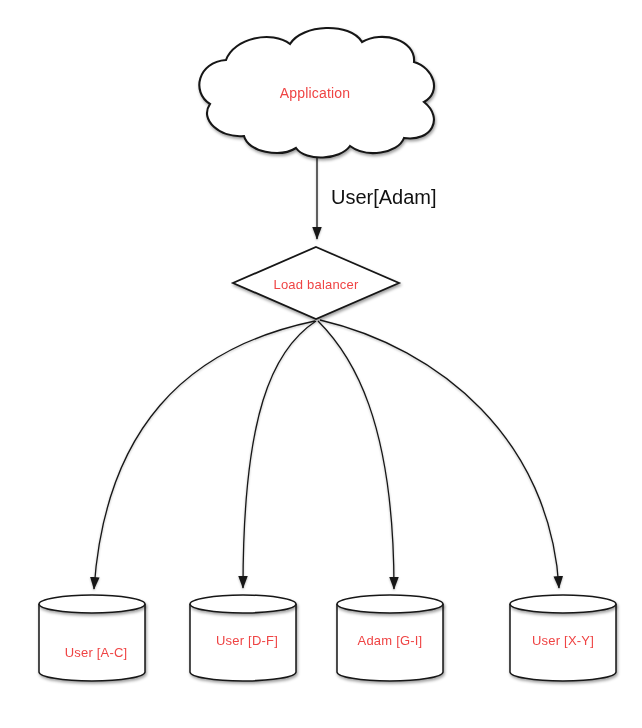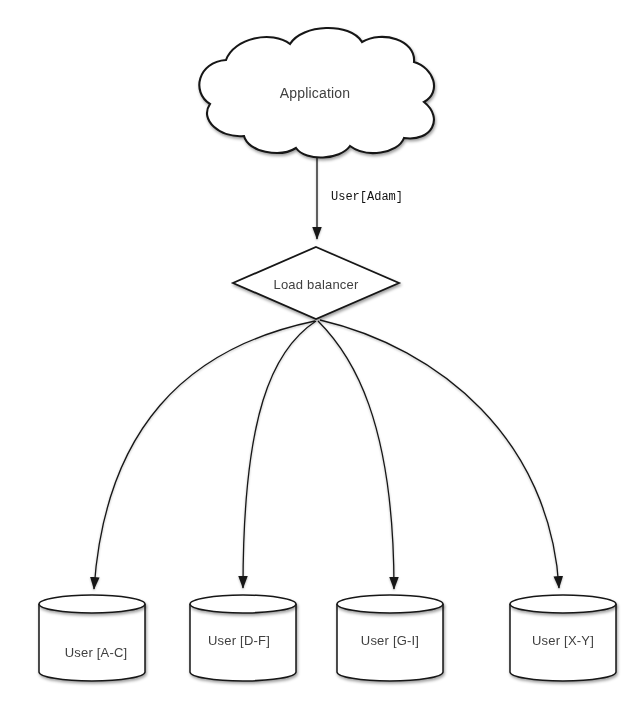--- a/index.html
+++ b/index.html
@@ -30,33 +30,32 @@
   .cyl             { stroke-width: 1.5px; }
   .edge {
     fill: none;
     stroke: #161616;
     stroke-width: 1.3px;
     filter: drop-shadow(0.8px 1.5px 1px rgba(0,0,0,0.28));
   }
   .label {
     position: absolute;
     transform: translate(-50%, -50%);
-    color: #404040;
+    color: #ef4444;
     white-space: nowrap;
     letter-spacing: 0.2px;
   }
   .node-label  { font-size: 13px; }
   .cloud-label { font-size: 14px; }
   .edge-label {
     position: absolute;
     transform: translate(0, -50%);
     color: #111111;
     white-space: nowrap;
-    font-size: 12px;
-    font-family: Liberation Mono, monospace;
+    font-size: 20px;
   }
 </style>
 </head>
 <body>
 
 <div class="canvas">
 
   <svg class="diagram-svg" width="642" height="728" viewBox="0 0 642 728">
     <defs>
       <marker id="ah" viewBox="0 0 12 10" refX="11" refY="5" markerWidth="13" markerHeight="11" orient="auto" markerUnits="userSpaceOnUse">
@@ -106,19 +105,19 @@
   </svg>
 
   <div class="label cloud-label" style="left:315px; top:93px;">Application</div>
 
   <div class="edge-label" style="left:331px; top:197px;">User[Adam]</div>
 
   <div class="label node-label" style="left:316px; top:284px;">Load balancer</div>
 
   <div class="label node-label" style="left:96px; top:640px;margin-top:12px;">User [A-C]</div>
 
-  <div class="label node-label" style="left:239px; top:640px;">User [D-F]</div>
+  <div class="label node-label" style="left:247px; top:640px;">User [D-F]</div>
 
-  <div class="label node-label" style="left:390px; top:640px;">User [G-I]</div>
+  <div class="label node-label" style="left:390px; top:640px;">Adam [G-I]</div>
 
   <div class="label node-label" style="left:563px; top:640px;text-align:center;">User [X-Y]</div>
 
 </div>
 
 </body></html>

